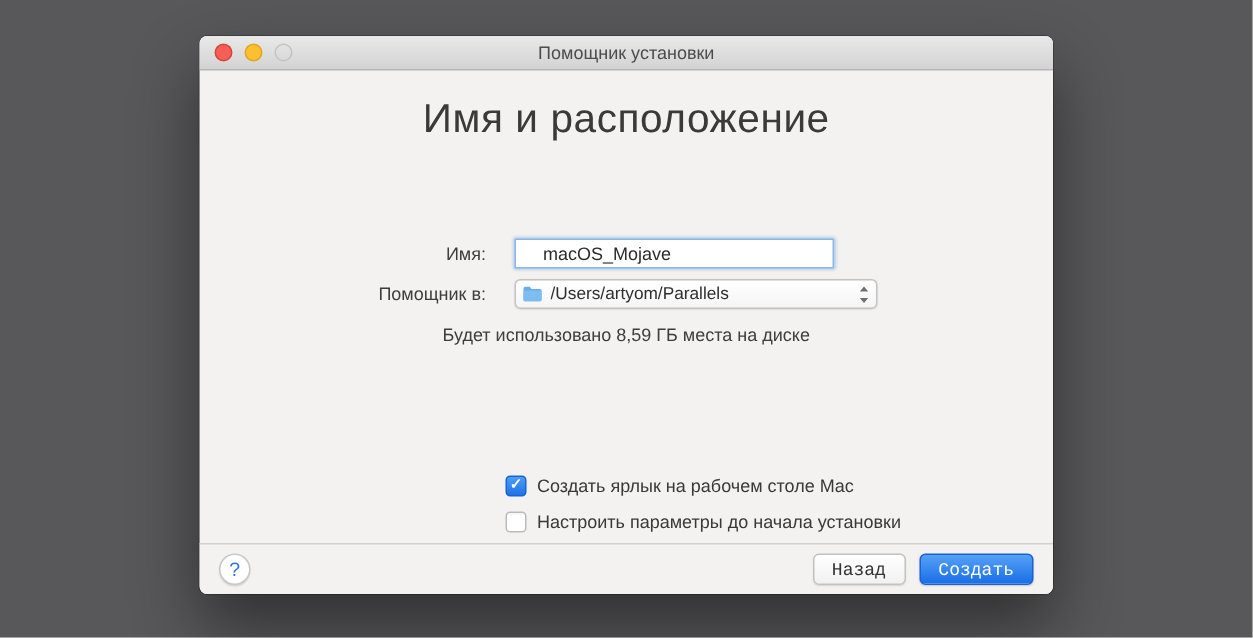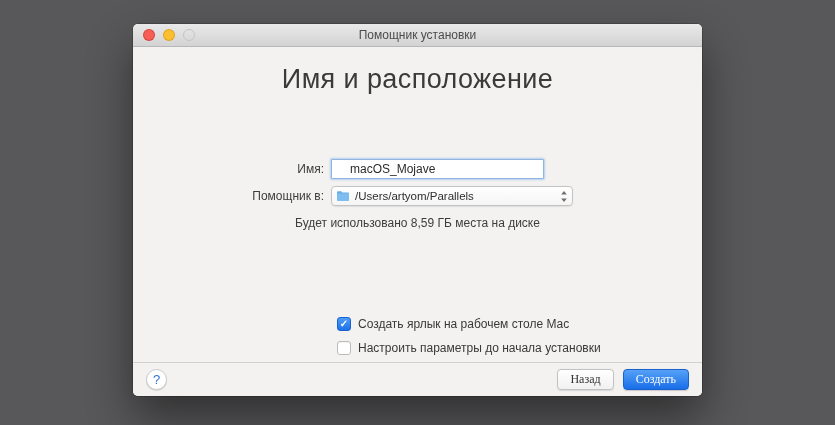--- a/index.html
+++ b/index.html
@@ -24,21 +24,21 @@
   .lights { position:absolute; left:10px; top:50%; transform:translateY(-50%); display:flex; gap:8px; }
   .light { width:12px; height:12px; border-radius:50%; }
   .light-red { background:#f75e57; border:0.5px solid rgba(180,40,30,.5); }
   .light-yellow { background:#fbbf2f; border:0.5px solid rgba(200,140,20,.5); }
   .light-disabled { background:transparent; border:1.5px solid #c3c3c3; }
   .heading {
     position:absolute; top:40px; left:0; width:100%;
     text-align:center; font-size:27px; font-weight:300;
     color:#3a3a3a; letter-spacing:.4px;
   }
-  .form-row { position:absolute; left:0; width:100%; display:flex; align-items:center; }
+  .form-row { position:absolute; left:0; width:100%; display:flex; align-items:center;gap:12px; }
   .row-name { top:135px; }
   .row-location { top:162px; }
   .field-label {
     width:198px; flex:none; text-align:right; padding-right:7px;
     font-size:12px; color:#3d3d3d;
   }
   .text-input {
     width:213px; height:20px; background:#fff;
     border:1px solid #8fb6e2; border-radius:1px;
     box-shadow:0 0 2px 1px rgba(105,165,230,.45);
@@ -79,21 +79,21 @@
   .help-button {
     width:21px; height:21px; border-radius:50%;
     background:#fff; border:1px solid #c8c8c8;
     box-shadow:0 1px 1px rgba(0,0,0,.12);
     color:#2e72da; font-size:13px;
     display:flex; align-items:center; justify-content:center; cursor:default;
   }
   .footer-spacer { flex:1; }
   .btn {
     height:21px; border-radius:4px; font-size:12px; padding:0 12px;
-    display:flex; align-items:center; cursor:default; font-family:Liberation Serif, serif;
+    display:flex; align-items:center; cursor:default; font-family:Liberation Mono, monospace;
   }
   .btn-back {
     background:linear-gradient(#ffffff,#f1f1f1);
     border:1px solid #c2c2c2; color:#333;
     box-shadow:0 0.5px 1px rgba(0,0,0,.12);
     margin-right:9px;
   }
   .btn-create {
     background:linear-gradient(#55a1f7,#196ee8);
     border:1px solid #1a62cf; color:#fff;

